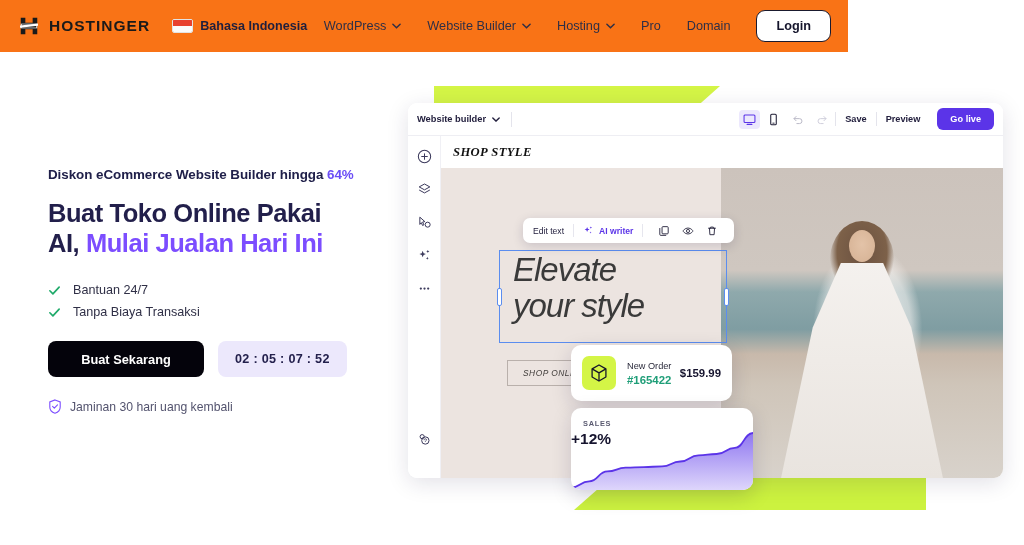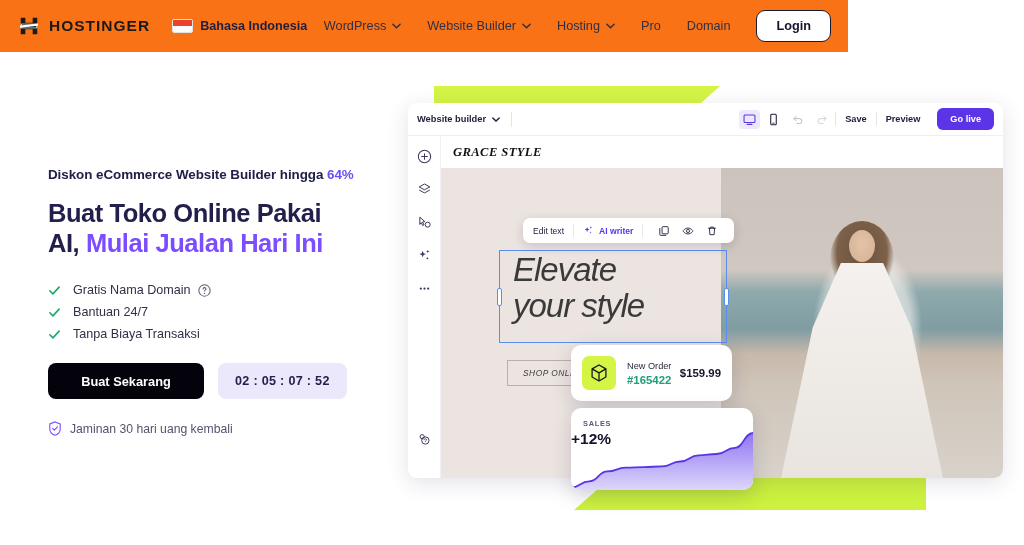--- a/index.html
+++ b/index.html
@@ -307,31 +307,20 @@
     <h1 class="headline">
       <span>Buat Toko Online Pakai</span><br>
       <span>AI, </span><span class="accent">Mulai Jualan Hari Ini</span>
     </h1>
 
     <div class="features">
       <div class="feature">
         <svg class="tick" viewBox="0 0 14 14">
             <path d="M2 7.3l3.3 3.3L12 3.4" stroke="#1faa6a" stroke-width="1.8" fill="none" stroke-linecap="round" stroke-linejoin="round"></path>
           </svg>
-        <span>Gratis Nama Domain</span>
-        <svg class="qmark" viewBox="0 0 14 14">
-            <circle cx="7" cy="7" r="6.1" stroke="#5a5a72" stroke-width="1.1" fill="none"></circle>
-            <path d="M5.4 5.4c0-.9.8-1.5 1.6-1.5.9 0 1.6.6 1.6 1.4 0 1.2-1.6 1.2-1.6 2.3" stroke="#5a5a72" stroke-width="1.1" fill="none" stroke-linecap="round"></path>
-            <circle cx="7" cy="10.1" r=".78" fill="#5a5a72"></circle>
-          </svg>
-      </div>
-      <div class="feature">
-        <svg class="tick" viewBox="0 0 14 14">
-            <path d="M2 7.3l3.3 3.3L12 3.4" stroke="#1faa6a" stroke-width="1.8" fill="none" stroke-linecap="round" stroke-linejoin="round"></path>
-          </svg>
         <span>Bantuan 24/7</span>
       </div>
       <div class="feature">
         <svg class="tick" viewBox="0 0 14 14">
             <path d="M2 7.3l3.3 3.3L12 3.4" stroke="#1faa6a" stroke-width="1.8" fill="none" stroke-linecap="round" stroke-linejoin="round"></path>
           </svg>
         <span>Tanpa Biaya Transaksi</span>
       </div>
     </div>
 
@@ -437,21 +426,21 @@
                 <circle cx="10" cy="10.2" r="4.4" stroke="#3c3a5c" stroke-width="1.2" fill="none"></circle>
                 <path d="M8.5 9.4c0-.8.7-1.3 1.5-1.3.8 0 1.4.5 1.4 1.2 0 1-1.4 1-1.4 2" stroke="#3c3a5c" stroke-width="1.05" fill="none" stroke-linecap="round"></path>
                 <circle cx="6.2" cy="5.6" r="2.5" stroke="#3c3a5c" stroke-width="1.2" fill="none"></circle>
               </svg>
           </span>
         </div>
 
         <div class="canvas">
 
           <div class="store-top">
-            <span class="store-logo">GRACE STYLE</span>
+            <span class="store-logo">SHOP STYLE</span>
           </div>
 
           <div class="hero-canvas">
             <div class="hero-bg"></div>
             <div class="hero-photo">
               <span class="photo-hair"></span>
               <span class="photo-face"></span>
               <span class="photo-dress"></span>
             </div>
 

